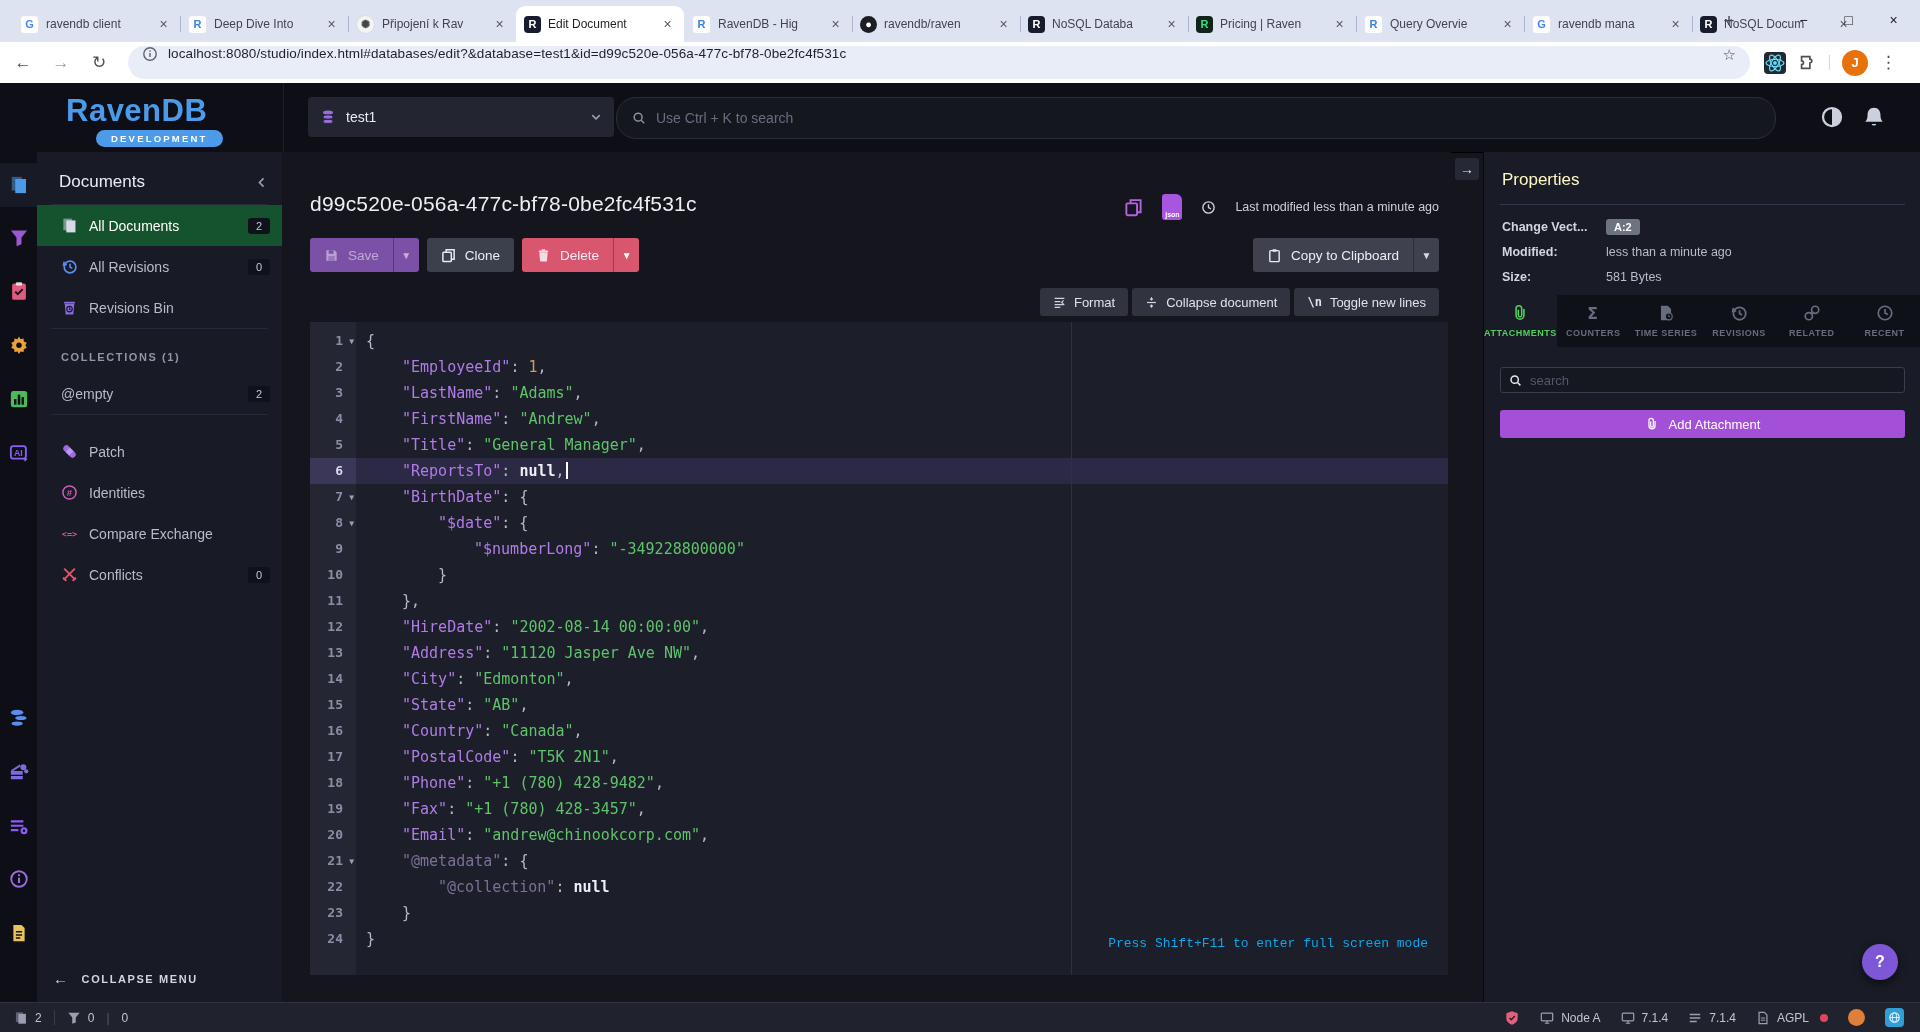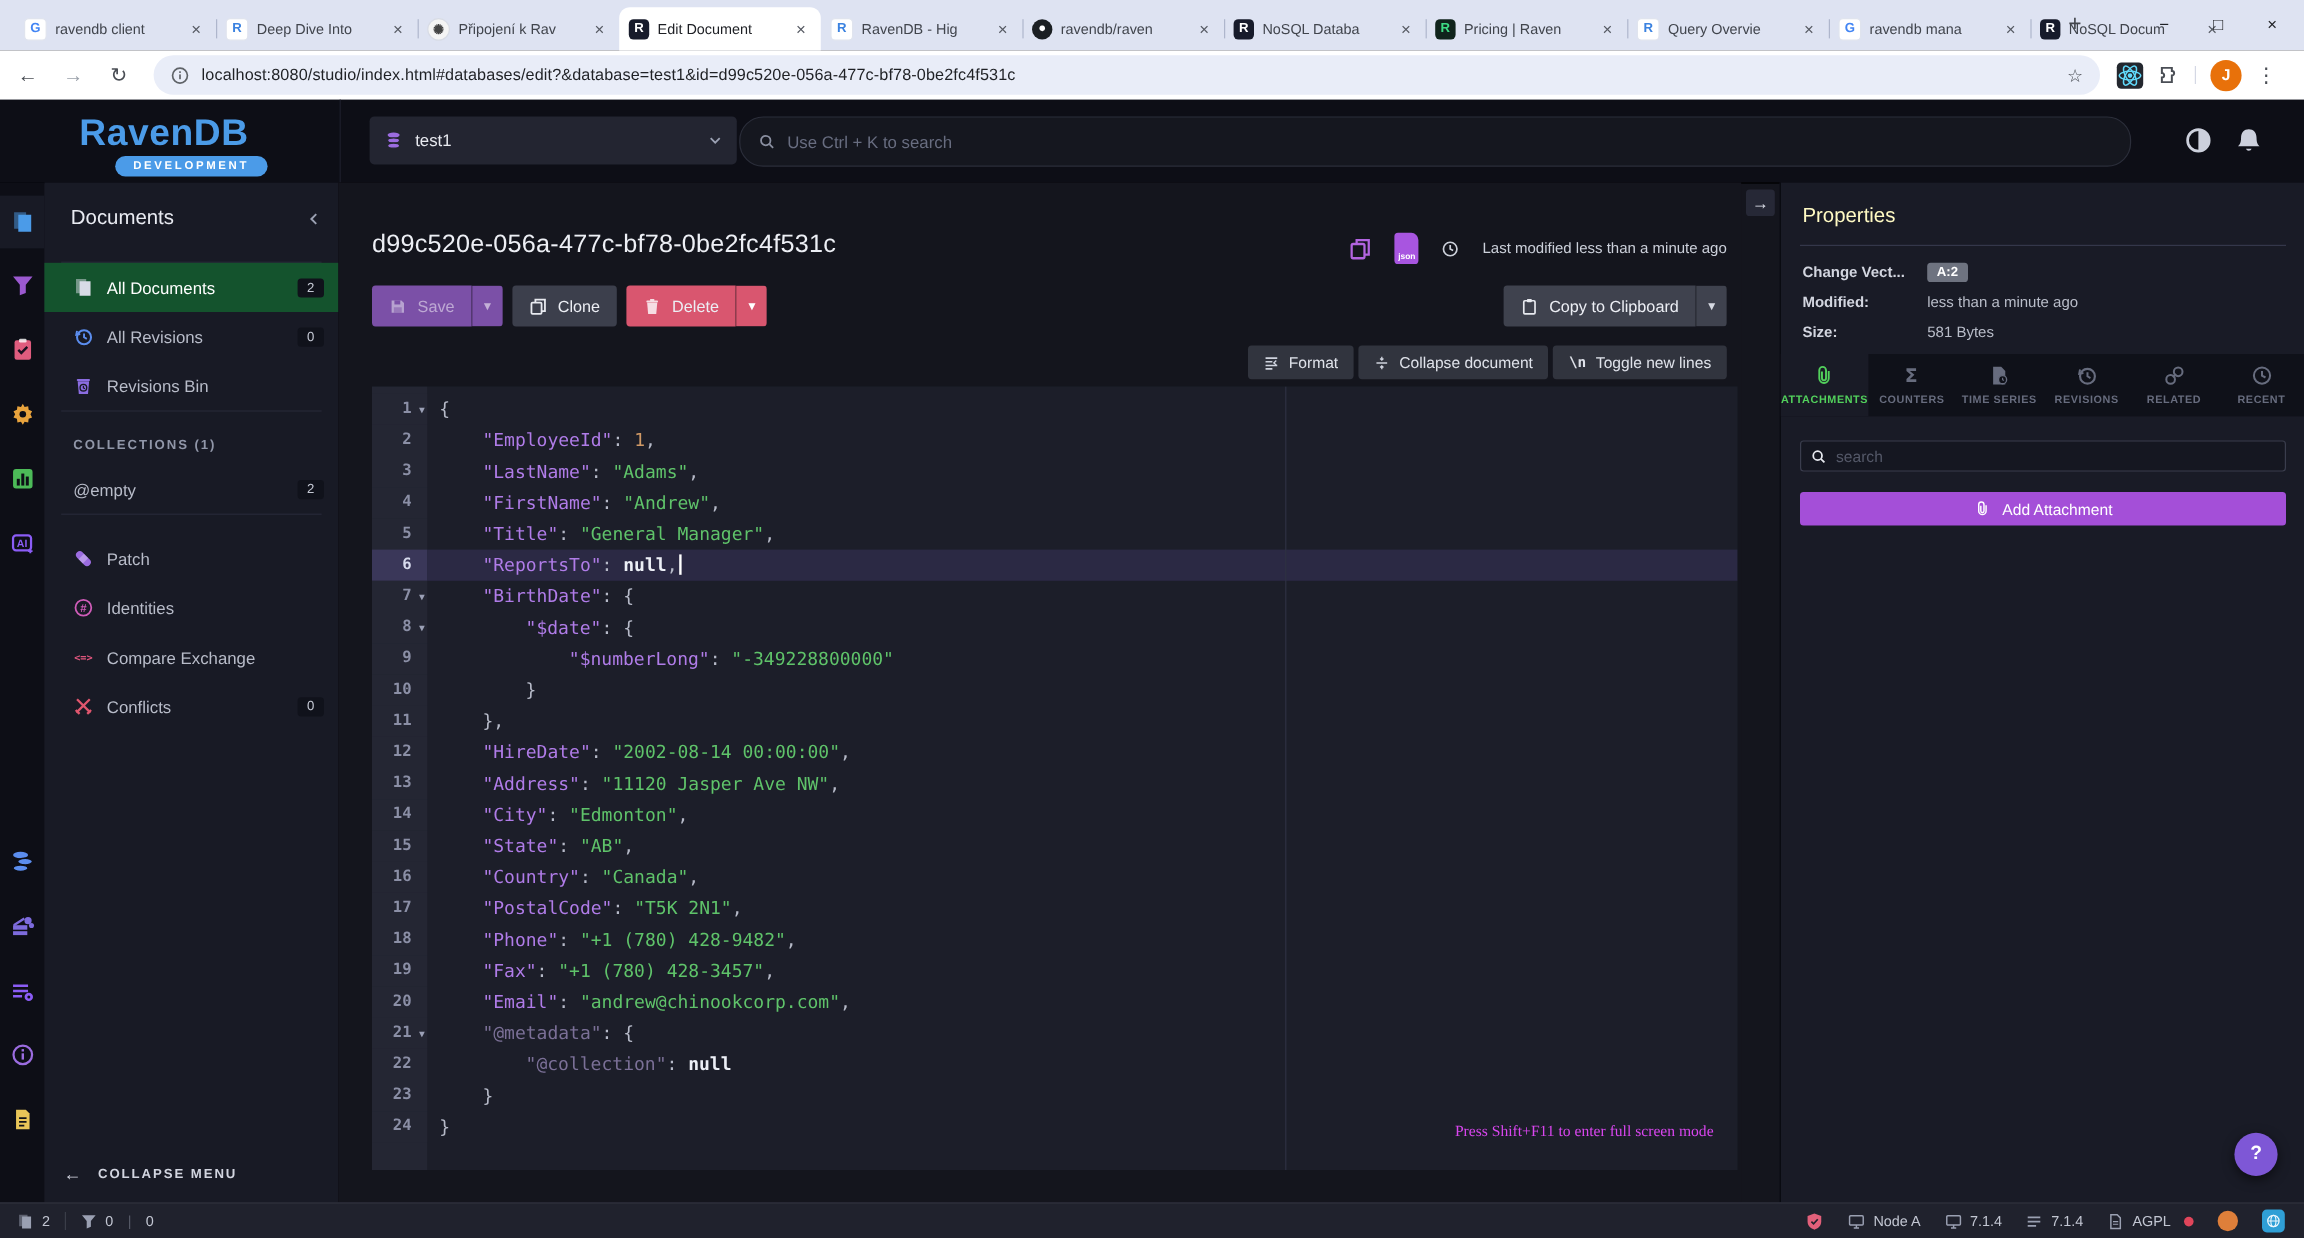--- a/index.html
+++ b/index.html
@@ -31,21 +31,21 @@
           display:flex;align-items:center;justify-content:center;}
   #win-controls{position:absolute;right:4px;top:0;height:40px;display:flex;}
   .win-btn{width:45px;height:40px;display:flex;align-items:center;justify-content:center;font-size:14px;color:#202226;}
 
   #toolbar{position:absolute;left:0;top:42px;width:1920px;height:41px;background:#ffffff;
            display:flex;align-items:center;border-bottom:1px solid #e4e7f0;}
   .nav-btn{width:30px;height:30px;display:flex;align-items:center;justify-content:center;
            font-size:17px;color:#4a4e55;margin-left:8px;border-radius:50%;}
   .nav-btn.dim{color:#9aa0a9;}
   #omnibox{margin-left:14px;width:1594px;height:33px;background:#e9edf8;border-radius:17px;
-           display:flex;align-items:center;padding:0 14px;font-size:13.5px;color:#1f2125;}
+           display:flex;align-items:flex-start;padding:0 14px;font-size:13.5px;color:#1f2125;}
   #omnibox .url{flex:1;white-space:nowrap;overflow:hidden;margin-left:10px;letter-spacing:.1px;}
   #ext-row{display:flex;align-items:center;margin-left:14px;gap:12px;}
   #react-ext{width:22px;height:22px;border-radius:4px;background:#23272e;}
   #profile-chip{width:26px;height:26px;border-radius:50%;background:#e8710a;color:#fff;font-size:13px;
                 font-weight:bold;display:flex;align-items:center;justify-content:center;}
   .chrome-glyph{color:#4a4e55;font-size:17px;}
 
   
   #topbar{position:absolute;left:0;top:83px;width:1920px;height:69px;background:#0d0e16;border-bottom:1px solid #000;}
   #logo{position:absolute;left:66px;top:10px;font-size:31px;font-weight:bold;color:#4b9be8;letter-spacing:.5px;}
@@ -61,21 +61,21 @@
   .top-icon{position:absolute;top:22px;width:24px;height:24px;color:#ccd0dc;}
 
   
   #rail{position:absolute;left:0;top:152px;width:37px;height:850px;background:#0d0e16;}
   .rail-ic{position:absolute;left:0;width:37px;height:44px;display:flex;align-items:center;justify-content:center;}
   .rail-ic.active{background:#181a25;}
   .rail-ic .ic{width:20px;height:20px;}
 
   
   #sidebar{position:absolute;left:37px;top:152px;width:245px;height:850px;background:#181a25;border-right:1px solid #07080d;}
-  #sb-head{display:flex;align-items:center;padding:20px 14px 26px 22px;}
+  #sb-head{display:flex;align-items:center;padding:20px 14px 12px 22px;}
   #sb-title{font-size:17px;color:#e9ebf2;flex:1;}
   .sb-div{height:1px;background:#272938;margin:0 14px;}
   .sb-item{height:41px;display:flex;align-items:center;padding:0 12px 0 24px;color:#b8bcc9;font-size:14px;}
   .sb-item .ic{width:17px;height:17px;margin-right:11px;}
   .sb-item.active{background:#14532d;color:#fff;}
   .sb-item.noicon{padding-left:24px;}
   .badge{margin-left:auto;background:#10121b;border-radius:3px;font-size:11px;padding:2px 8px;color:#c4c8d4;}
   #sb-collections-h{padding:22px 0 10px 24px;font-size:11px;letter-spacing:1.6px;color:#9096a8;font-weight:bold;}
   .sb-gap{height:16px;}
   #sb-collapse{position:absolute;left:16px;top:818px;display:flex;align-items:center;gap:12px;color:#d2d5e0;
@@ -119,22 +119,22 @@
   .line{display:flex;height:26px;line-height:26px;font-family:"DejaVu Sans Mono",monospace;font-size:15px;position:relative;}
   .gut{width:46px;flex:none;background:#242633;color:#8b8fa6;text-align:right;padding-right:13px;
        font-size:13px;font-weight:bold;position:relative;box-sizing:border-box;}
   .gut .fold{position:absolute;right:2px;top:1px;font-size:8px;color:#9ba0b6;font-weight:normal;}
   .txt{flex:1;padding-left:10px;white-space:pre;}
   .line.active .gut{background:#3a3759;color:#d8dbee;}
   .line.active .txt{background:#2b2944;}
   .tk-k{color:#b07ce8;} .tk-s{color:#5fc36a;} .tk-n{color:#d19a66;}
   .tk-u{color:#eceff6;font-weight:bold;} .tk-p{color:#b6bac8;} .tk-m{color:#7b7097;}
   .cursor{display:inline-block;width:2px;height:17px;background:#fff;vertical-align:-3px;margin-left:1px;}
-  #fs-hint{position:absolute;right:20px;bottom:24px;font-family:Liberation Serif, serif;
-           font-size:13px;color:#d946ef;text-align:center;}
+  #fs-hint{position:absolute;right:20px;bottom:24px;font-family:Liberation Mono, monospace;
+           font-size:13px;color:#0ea5e9;text-align:center;}
 
   
   #panel-toggle{position:absolute;left:1455px;top:158px;width:24px;height:22px;background:#262836;border-radius:3px;
                 color:#dfe2ec;font-size:14px;display:flex;align-items:center;justify-content:center;}
   #rightpanel{position:absolute;left:1483px;top:152px;width:437px;height:850px;background:#191b26;border-left:1px solid #07080d;}
   #props-title{position:absolute;left:18px;top:18px;font-size:17px;color:#fef9c3;}
   #props-div{position:absolute;left:16px;top:52px;width:405px;height:1px;background:#34374a;}
   #prop-rows{position:absolute;left:0;top:62px;width:437px;}
   .prop-row{display:flex;align-items:center;padding:2px 18px;font-size:12.5px;min-height:21px;}
   .prop-label{width:94px;font-weight:bold;color:#d2d5df;flex:none;}

